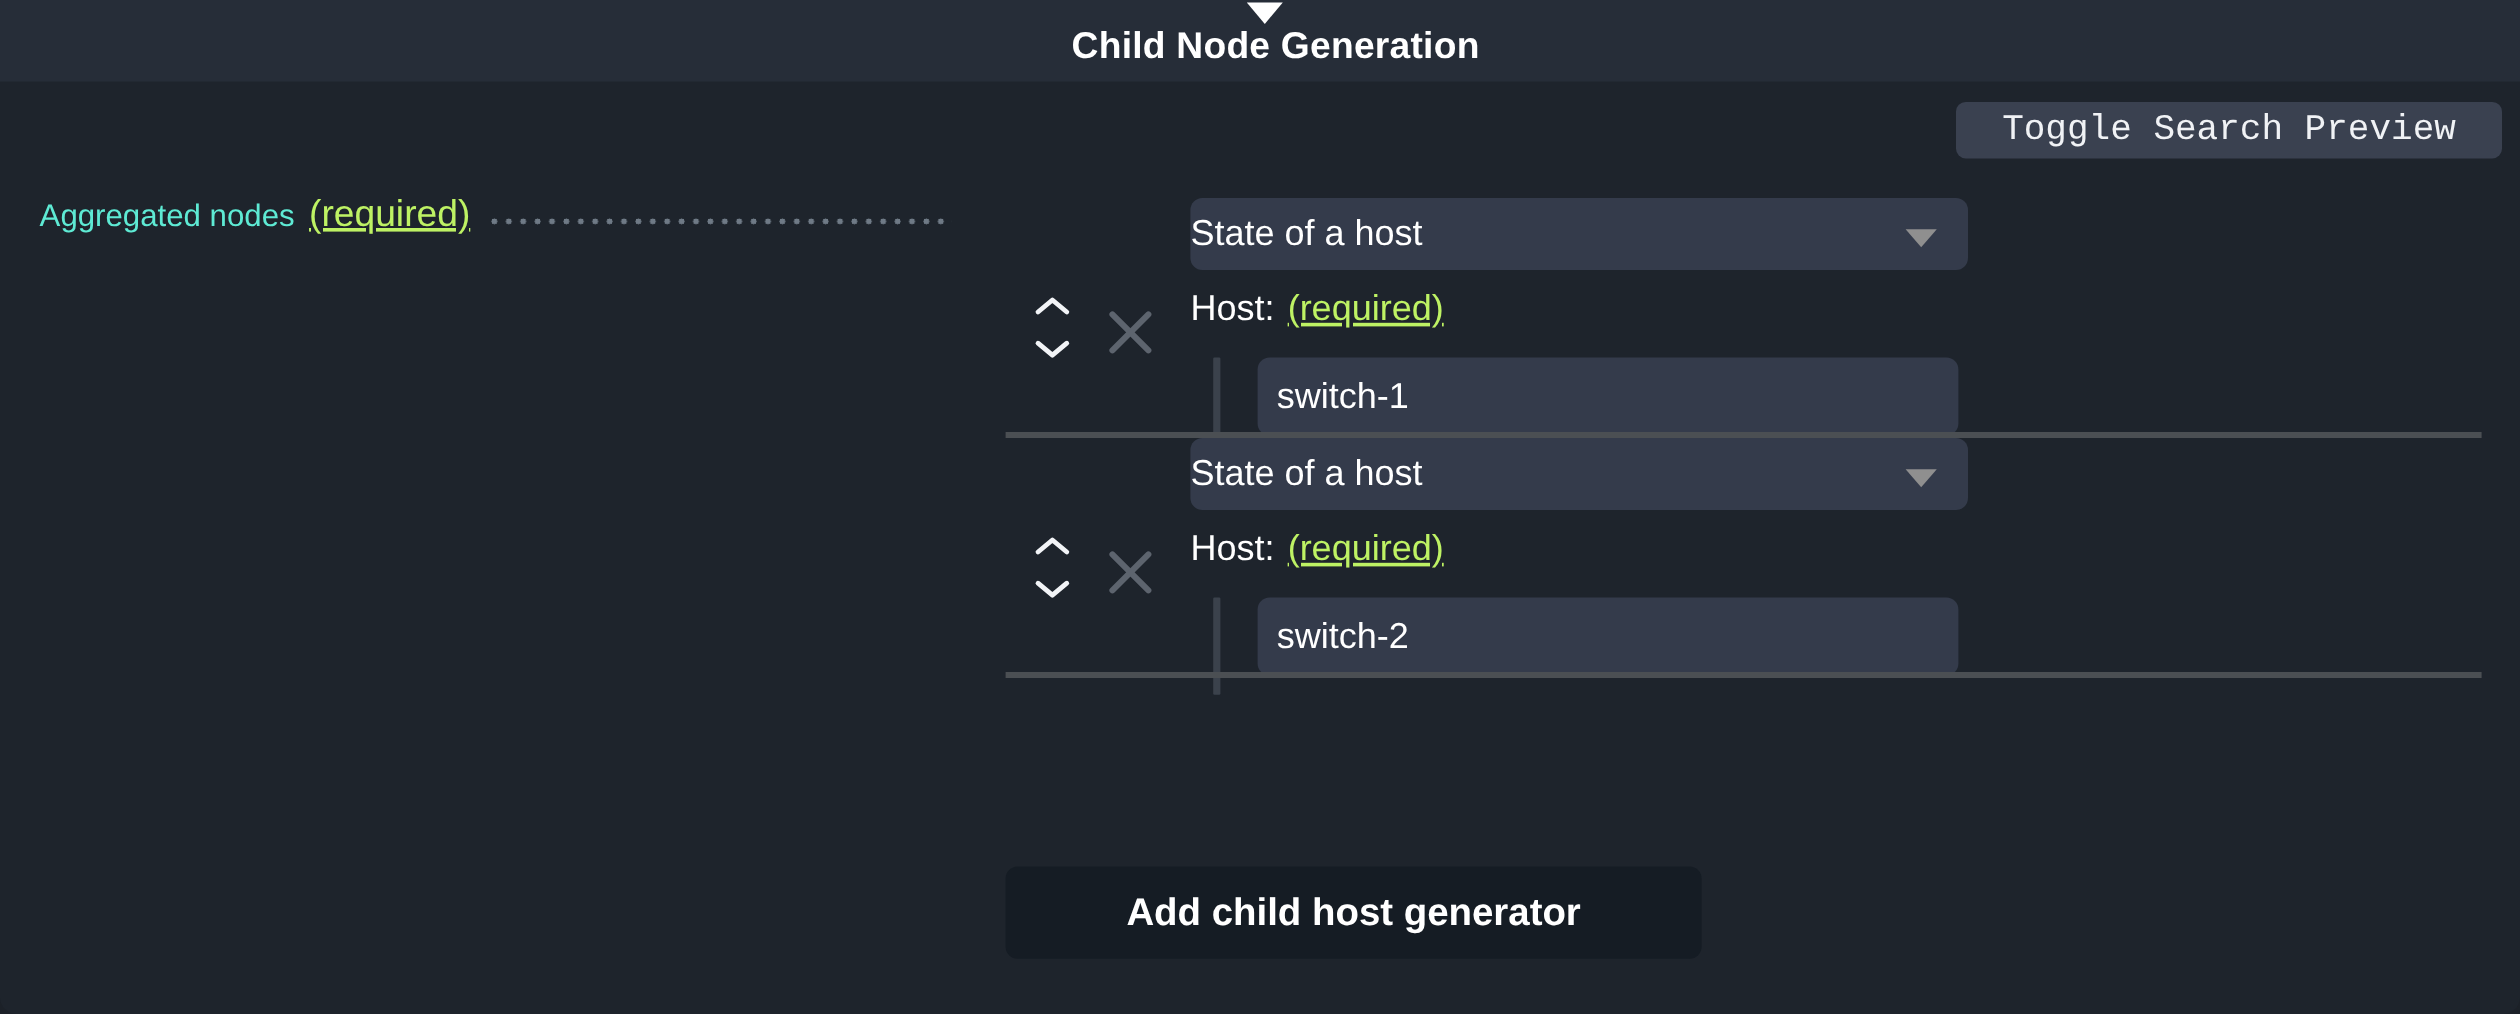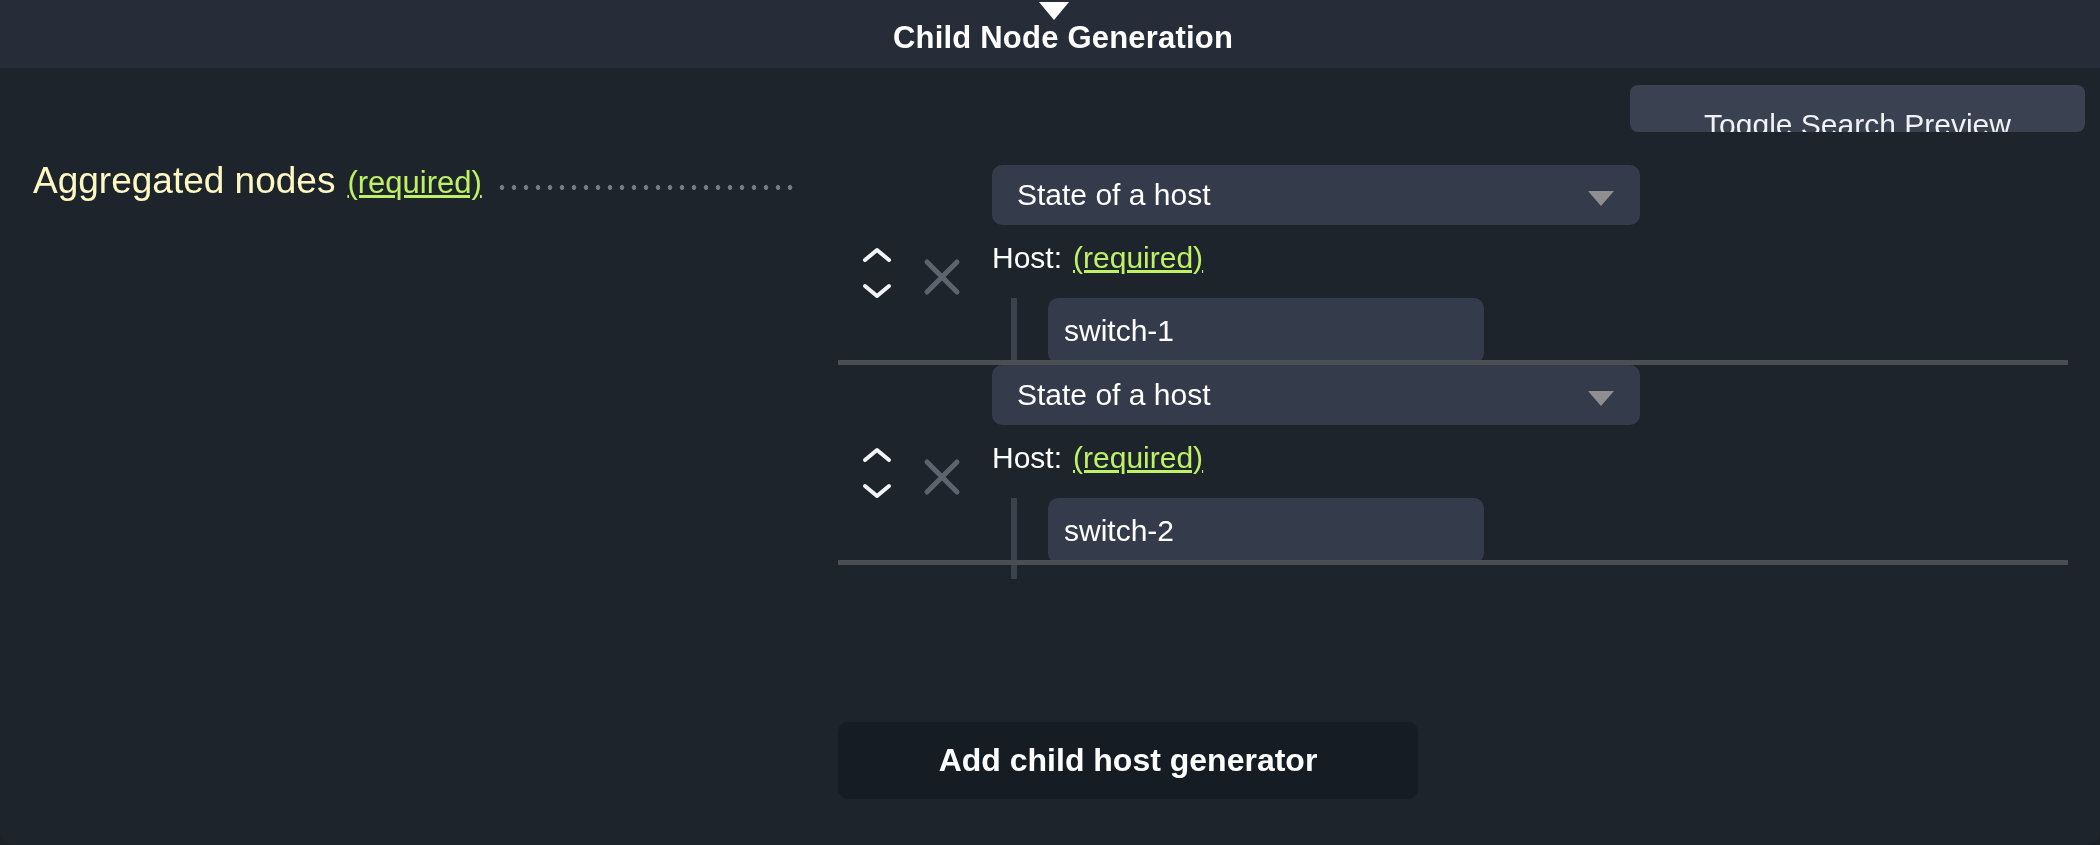--- a/index.html
+++ b/index.html
@@ -58,42 +58,42 @@
   .toggle-preview-btn {
     position: absolute;
     left: 1630px;
     top: 85px;
     width: 455px;
     height: 47px;
     background: #3a4150;
     border: none;
     border-radius: 8px;
     color: #f0f2f5;
-    font-family: Liberation Sans, sans-serif;
+    font-family: Liberation Mono, monospace;
     font-size: 30px;
     line-height: 47px;
     text-align: center;
     cursor: pointer;
-    padding: 16px;
+    padding: 1px;
     white-space: nowrap;
     overflow: hidden;
   }
 
   
   .field-label-row {
     position: absolute;
     left: 33px;
     top: 160px;
     display: flex;
     align-items: baseline;
     width: 760px;
   }
   .field-label {
-    color: #fef9c3;
-    font-size: 37px;
+    color: #5eead4;
+    font-size: 26px;
     white-space: nowrap;
   }
   .required-tag {
     color: #bef264;
     font-size: 31px;
     margin-left: 12px;
     white-space: nowrap;
     text-decoration: underline;
   }
   .dotted-leader {
@@ -128,21 +128,20 @@
   }
   .gen-select {
     position: relative;
     width: 648px;
     height: 60px;
     background: #343b4b;
     border-radius: 10px;
     display: flex;
     align-items: center;
     box-sizing: border-box;
-    padding-left: 25px;
     cursor: pointer;
   }
   .gen-select-value {
     color: #ffffff;
     font-size: 30px;
     white-space: nowrap;
   }
   .select-arrow {
     position: absolute;
     right: 26px;
@@ -216,21 +215,21 @@
   .indent-guide {
     position: absolute;
     left: 19px;
     top: 0;
     width: 6px;
     height: 81px;
     background: #3b424c;
     border-radius: 1px;
   }
   .text-input {
-    width: 436px;
+    width: 584px;
     height: 65px;
     background: #343b4b;
     border: none;
     border-radius: 10px;
     color: #ffffff;
     font-family: "Liberation Sans", sans-serif;
     font-size: 30px;
     box-sizing: border-box;
     padding: 0 16px;
     outline: none;

